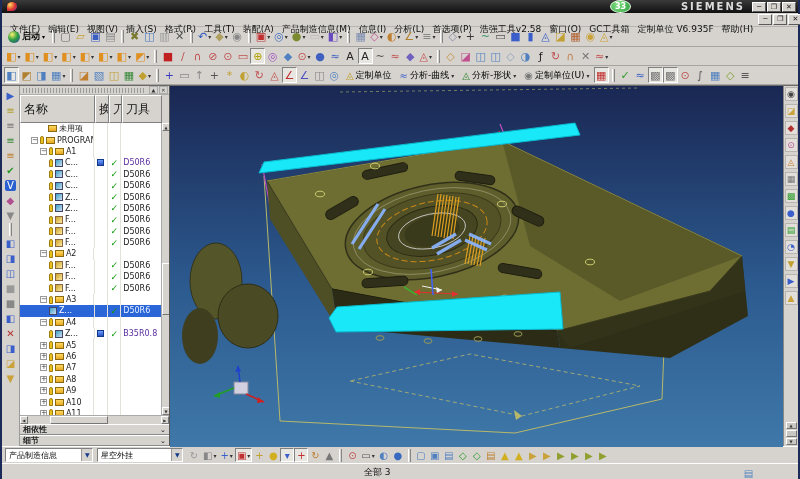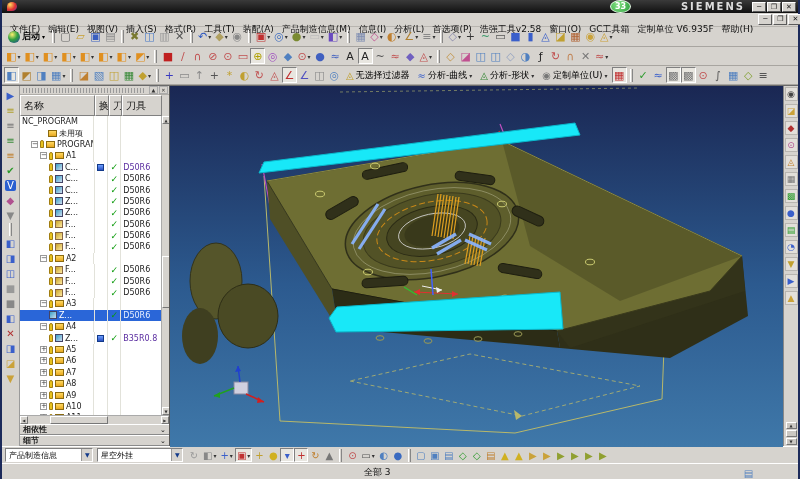--- a/index.html
+++ b/index.html
@@ -35,21 +35,21 @@
   
   #main{display:flex;height:361px;border-top:1px solid #6a6a6a;}
   #resbar{width:18px;background:#d6d3ce;border-right:1px solid #9a9a9a;display:flex;flex-direction:column;align-items:center;padding-top:2px;}
   #resbar .tbi{height:15px;min-width:14px;}
   #resbar .tbi b{font-size:10px;}
   
   #panel{width:150px;background:#d6d3ce;border-right:1px solid #555;display:flex;flex-direction:column;}
   #panelgrip{height:9px;display:flex;align-items:center;background:#d6d3ce;border-bottom:1px solid #b0ada8;}
   #dots{flex:1;height:5px;margin:0 3px;background:repeating-linear-gradient(90deg,#9a9a9a 0 1px,transparent 1px 3px);}
   .pgbtn{width:9px;height:8px;font-size:5px;line-height:7px;text-align:center;color:#333;background:#d6d3ce;border:1px solid #aaa;margin-right:1px;}
-  #thead{display:flex;height:21px;font-size:10px;color:#111;background:#d6d3ce;}
+  #thead{display:flex;height:28px;font-size:12px;color:#111;background:#d6d3ce;}
   #thead .hc{border:1px solid;border-color:#fff #808080 #808080 #fff;padding-left:3px;overflow:hidden;white-space:nowrap;display:flex;align-items:center;}
   .cw0{width:75px;}.cw1{width:14px;}.cw2{width:13px;}.cw3{width:40px;}
   #treewrap{display:flex;flex:1;overflow:hidden;background:#fff;}
   #tree{width:142px;overflow:hidden;}
   .trow{display:flex;height:11.4px;align-items:center;font-size:8px;color:#222;white-space:nowrap;}
   .trow .tc{height:100%;display:flex;align-items:center;overflow:hidden;}
   .trow .name{width:75px;border-right:1px solid #e2e2da;}
   .trow .chg{width:14px;border-right:1px solid #e2e2da;justify-content:center;}
   .trow .ok{width:13px;border-right:1px solid #e2e2da;justify-content:center;color:#0a9a0a;font-size:9px;}
   .trow .tool{width:40px;padding-left:2px;color:#222;}
@@ -450,21 +450,21 @@
         </span>
         <span class="tbi">
           <b style="color: rgb(136, 136, 136);">◫</b>
         </span>
         <span class="tbi">
           <b style="color: rgb(80, 128, 192);">◎</b>
         </span>
       </span>
     <span class="tbtext">
         <b style="color:#c0a030;">◬</b>
-        <span>无选择过滤器</span>
+        <span>定制单位</span>
       </span>
     <span class="tbtext">
         <b style="color:#3a5fca;">≈</b>
         <span>分析-曲线</span>
         <i class="car">▾</i>
       </span>
     <span class="tbtext">
         <b style="color:#3a8a3a;">◬</b>
         <span>分析-形状</span>
         <i class="car">▾</i>
@@ -579,28 +579,20 @@
         <div class="pgbtn">✕</div>
       </div>
       <div id="thead">
         <div class="hc cw0">名称</div>
         <div class="hc cw1">换</div>
         <div class="hc cw2">刀</div>
         <div class="hc cw3">刀具</div>
       </div>
       <div id="treewrap">
         <div id="tree">
-            <div class="trow">
-              <div class="tc name" style="padding-left: 2px;">
-                <span>NC_PROGRAM</span>
-              </div>
-              <div class="tc chg"></div>
-              <div class="tc ok"></div>
-              <div class="tc tool"></div>
-            </div>
             <div class="trow">
               <div class="tc name" style="padding-left: 28px;">
                 <span class="fld"></span>
                 <span>未用项</span>
               </div>
               <div class="tc chg"></div>
               <div class="tc ok"></div>
               <div class="tc tool"></div>
             </div>
             <div class="trow">

